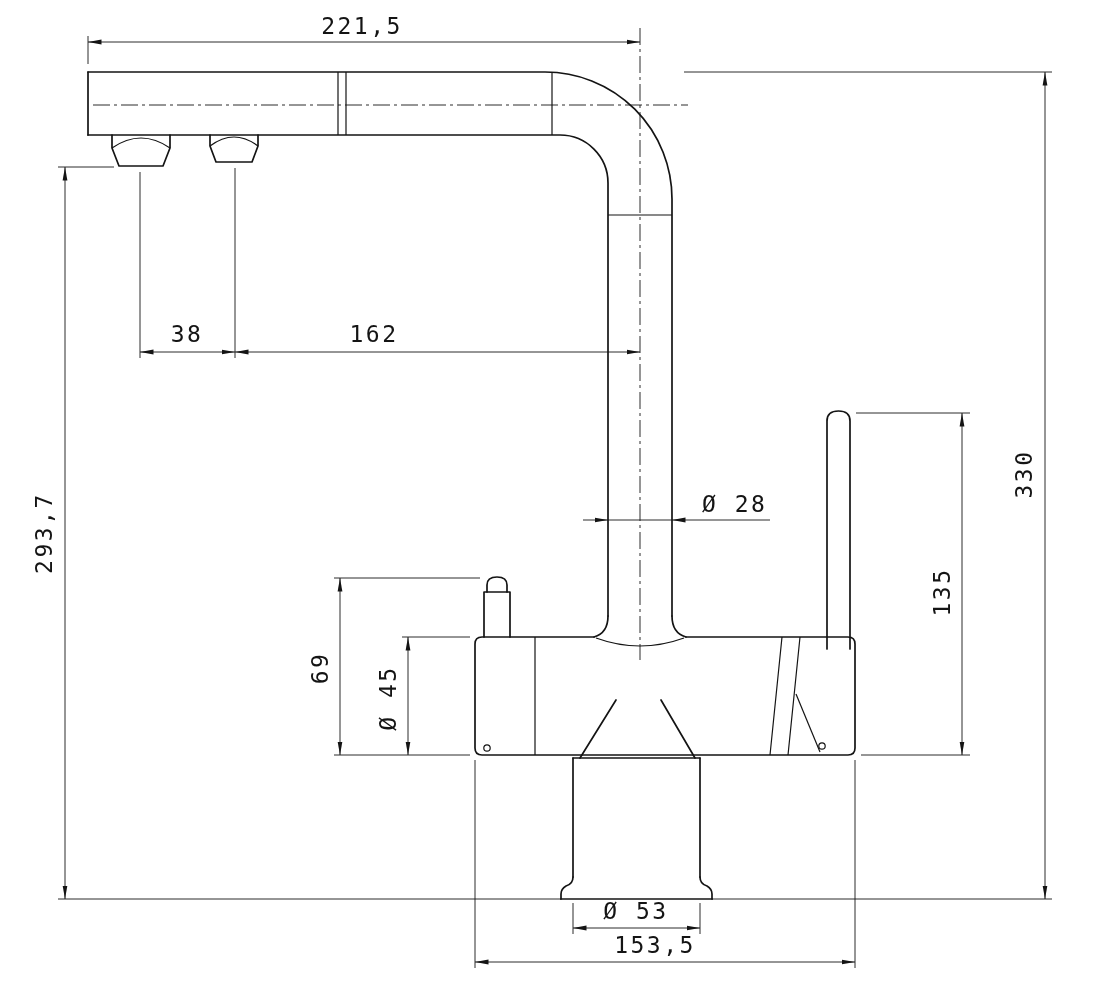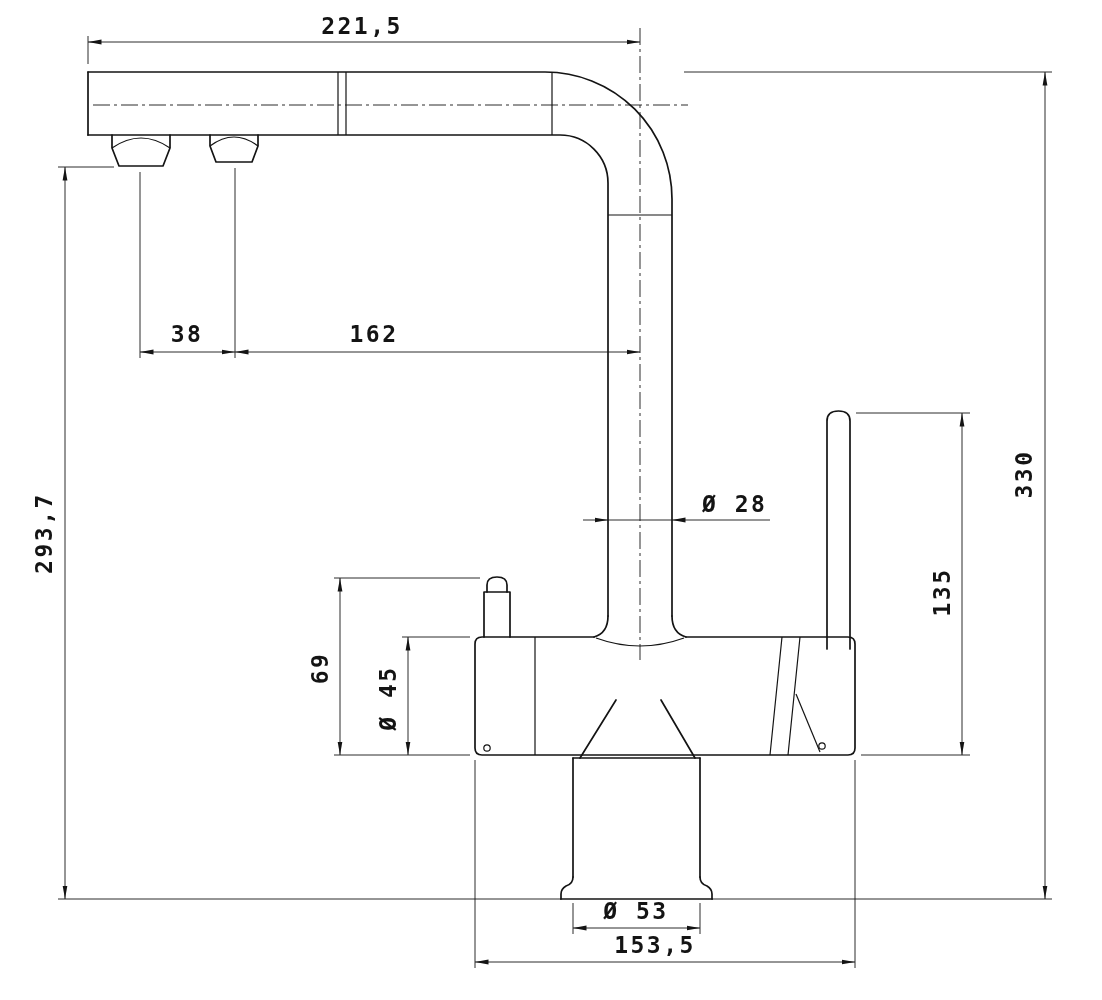--- a/index.html
+++ b/index.html
@@ -1,16 +1,16 @@
 <!DOCTYPE html>
 <html><head>
 <meta charset="utf-8">
 <style>
   html,body{margin:0;padding:0;background:#ffffff;}
-  .stage{width:1080px;height:1000px;background:#ffffff;position:relative;overflow:hidden;font-weight:bold;}
+  .stage{width:1080px;height:1000px;background:#ffffff;position:relative;overflow:hidden;}
   svg{display:block;}
   .obj{fill:none;stroke:#141414;stroke-width:1.7;stroke-linejoin:round;stroke-linecap:round;}
   .objthin{fill:none;stroke:#141414;stroke-width:1.2;stroke-linejoin:round;}
   .thin{fill:none;stroke:#141414;stroke-width:0.9;stroke-linecap:butt;}
   .cl{fill:none;stroke:#141414;stroke-width:0.9;stroke-dasharray:17 4 3 4;}
   .dim2{fill:none;stroke:#141414;stroke-width:0.9;marker-start:url(#arr);marker-end:url(#arr);}
   .dimE{fill:none;stroke:#141414;stroke-width:0.9;marker-end:url(#arr);}
   .dimS{fill:none;stroke:#141414;stroke-width:0.9;marker-start:url(#arr);}
   text{font-family:"DejaVu Sans Mono","Liberation Mono",monospace;font-size:23px;letter-spacing:2.5px;fill:#141414;}
   .tm{text-anchor:middle;}

